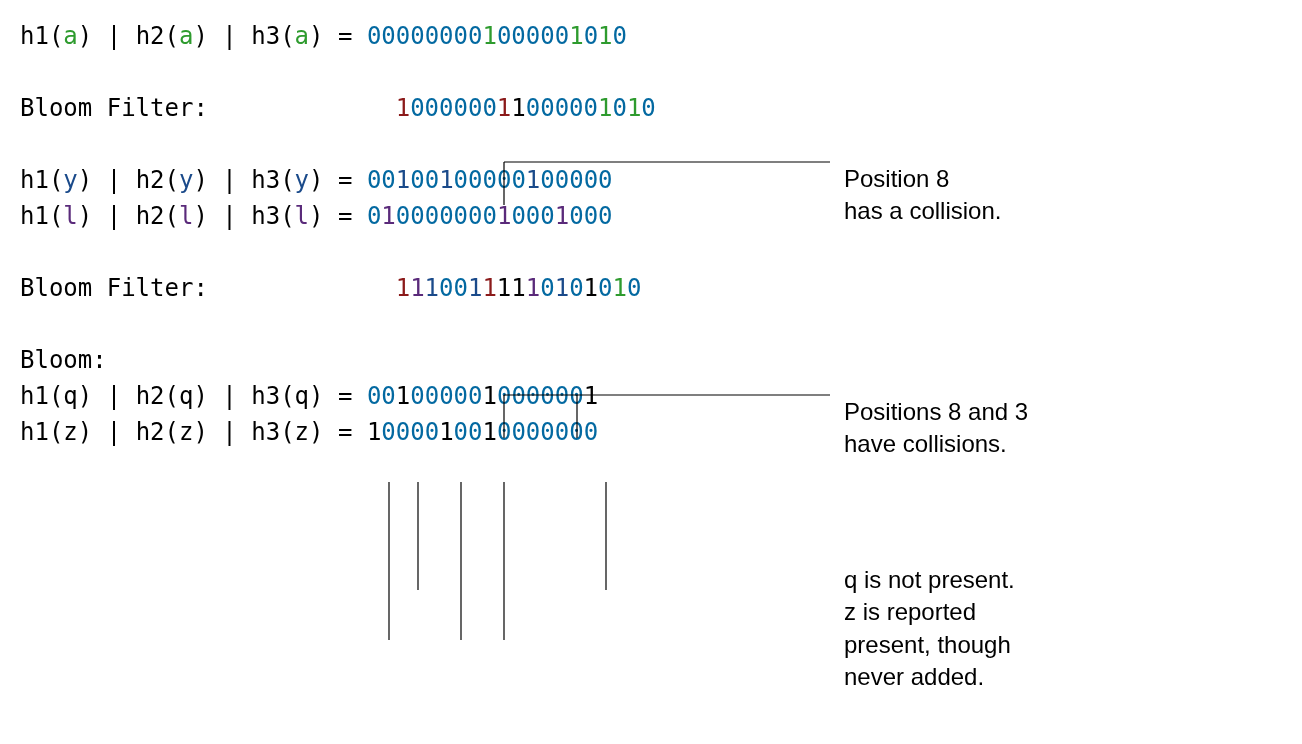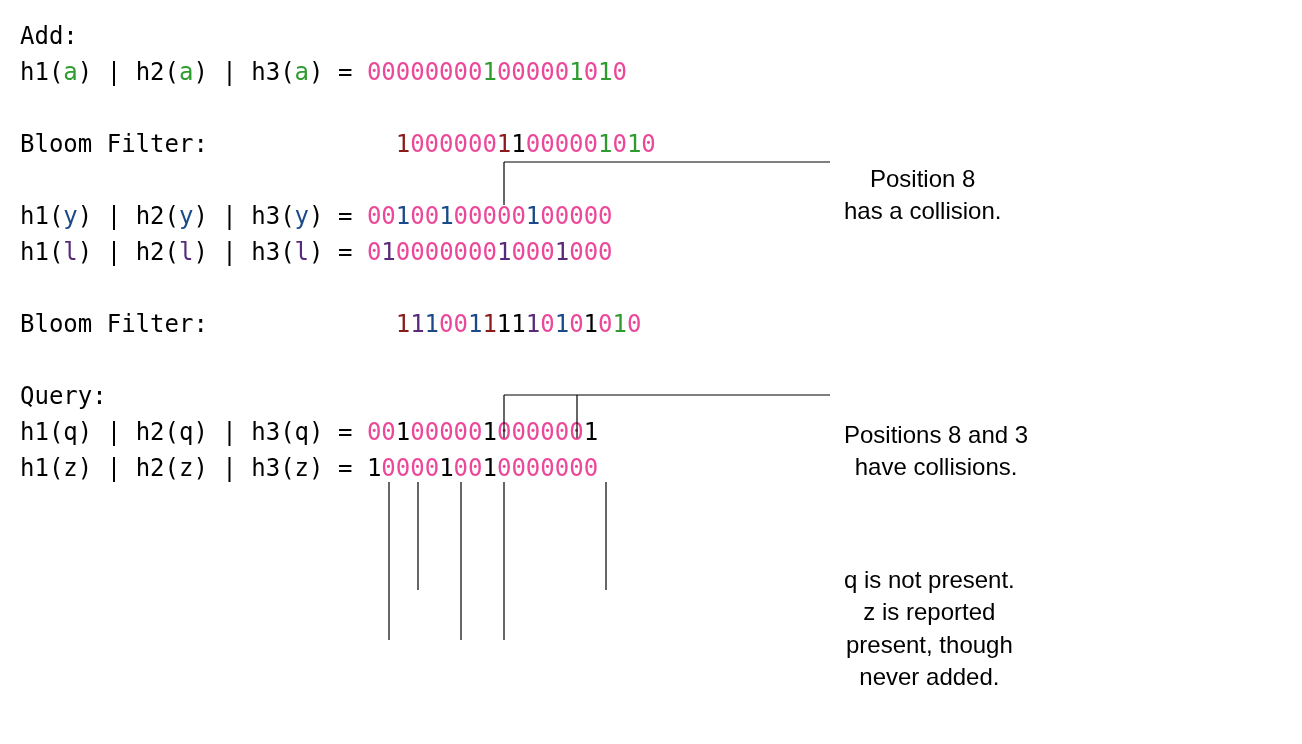--- a/index.html
+++ b/index.html
@@ -9,62 +9,60 @@
     font-size: 24px;
     line-height: 1.5;
     background: #fff;
     color: #000;
     position: relative;
     width: 1302px;
     height: 744px;
     box-sizing: border-box;
   }
   .line { white-space: pre; }
-  .zero { color: #ec4899; }
+  .zero { color: #0369a1; }
   .green { color: #2e9b2e; }
   .darkred { color: #8b1a1a; }
   .blue { color: #1a4a8a; }
   .purple { color: #5a2a7a; }
   .black { color: #000; }
   .blank { height: 1.5em; }
   .anno {
     position: absolute;
     font-family: Helvetica, Arial, sans-serif;
     font-size: 24px;
     line-height: 1.35;
     color: #000;
-    text-align: center;
   }
   svg.overlay {
     position: absolute;
     left: 0; top: 0;
     width: 1302px;
     height: 744px;
     pointer-events: none;
   }
   svg.overlay line {
     stroke: #000;
     stroke-width: 1.2;
   }
 </style>
 </head>
 <body>
 
 <div id="content">
-    <div class="line">Add:</div>
     <div class="line"><span>h1(</span><span class="green">a</span><span>)</span><span> | </span><span>h2(</span><span class="green">a</span><span>)</span><span> | </span><span>h3(</span><span class="green">a</span><span>)</span><span> = </span><span class="zero">00000000</span><span class="green">1</span><span class="zero">00000</span><span class="green">1</span><span class="zero">0</span><span class="green">1</span><span class="zero">0</span></div>
     <div class="blank"></div>
     <div class="line">Bloom Filter:             <span class="darkred">1</span><span class="zero">000000</span><span class="darkred">1</span><span class="black">1</span><span class="zero">00000</span><span class="green">1</span><span class="zero">0</span><span class="green">1</span><span class="zero">0</span></div>
     <div class="blank"></div>
     <div class="line"><span>h1(</span><span class="blue">y</span><span>)</span><span> | </span><span>h2(</span><span class="blue">y</span><span>)</span><span> | </span><span>h3(</span><span class="blue">y</span><span>)</span><span> = </span><span class="zero">00</span><span class="blue">1</span><span class="zero">00</span><span class="blue">1</span><span class="zero">00000</span><span class="blue">1</span><span class="zero">00000</span></div>
     <div class="line"><span>h1(</span><span class="purple">l</span><span>)</span><span> | </span><span>h2(</span><span class="purple">l</span><span>)</span><span> | </span><span>h3(</span><span class="purple">l</span><span>)</span><span> = </span><span class="zero">0</span><span class="purple">1</span><span class="zero">0000000</span><span class="purple">1</span><span class="zero">000</span><span class="purple">1</span><span class="zero">000</span></div>
     <div class="blank"></div>
     <div class="line">Bloom Filter:             <span class="darkred">1</span><span class="purple">1</span><span class="blue">1</span><span class="zero">00</span><span class="blue">1</span><span class="darkred">1</span><span class="black">11</span><span class="purple">1</span><span class="zero">0</span><span class="blue">1</span><span class="zero">0</span><span class="black">1</span><span class="zero">0</span><span class="green">1</span><span class="zero">0</span></div>
     <div class="blank"></div>
-    <div class="line">Query:</div>
+    <div class="line">Bloom:</div>
     <div class="line"><span>h1(</span><span class="black">q</span><span>)</span><span> | </span><span>h2(</span><span class="black">q</span><span>)</span><span> | </span><span>h3(</span><span class="black">q</span><span>)</span><span> = </span><span class="zero">00</span><span class="black">1</span><span class="zero">00000</span><span class="black">1</span><span class="zero">000000</span><span class="black">1</span></div>
     <div class="line"><span>h1(</span><span class="black">z</span><span>)</span><span> | </span><span>h2(</span><span class="black">z</span><span>)</span><span> | </span><span>h3(</span><span class="black">z</span><span>)</span><span> = </span><span class="black">1</span><span class="zero">0000</span><span class="black">1</span><span class="zero">00</span><span class="black">1</span><span class="zero">0000000</span></div>
   </div>
 
 <svg class="overlay" viewBox="0 0 1302 744">
 
   <line x1="504" y1="162" x2="504" y2="205"></line>
   <line x1="504" y1="162" x2="830" y2="162"></line>
 
   <line x1="504" y1="395" x2="504" y2="438"></line>
@@ -72,14 +70,14 @@
   <line x1="504" y1="395" x2="830" y2="395"></line>
 
   <line x1="389" y1="482" x2="389" y2="640"></line>
   <line x1="418" y1="482" x2="418" y2="590"></line>
   <line x1="461" y1="482" x2="461" y2="640"></line>
   <line x1="504" y1="482" x2="504" y2="640"></line>
   <line x1="606" y1="482" x2="606" y2="590"></line>
 </svg>
 
 <div class="anno" style="left:844px; top:163px;"><span>Position 8<br>has a collision.</span></div>
-<div class="anno" style="left:844px; top:396px;margin-top:23px;"><span>Positions 8 and 3<br>have collisions.</span></div>
+<div class="anno" style="left:844px; top:396px;"><span>Positions 8 and 3<br>have collisions.</span></div>
 <div class="anno" style="left:844px; top:564px;"><span>q is not present.<br>z is reported<br>present, though<br>never added.</span></div>
 
 </body></html>

